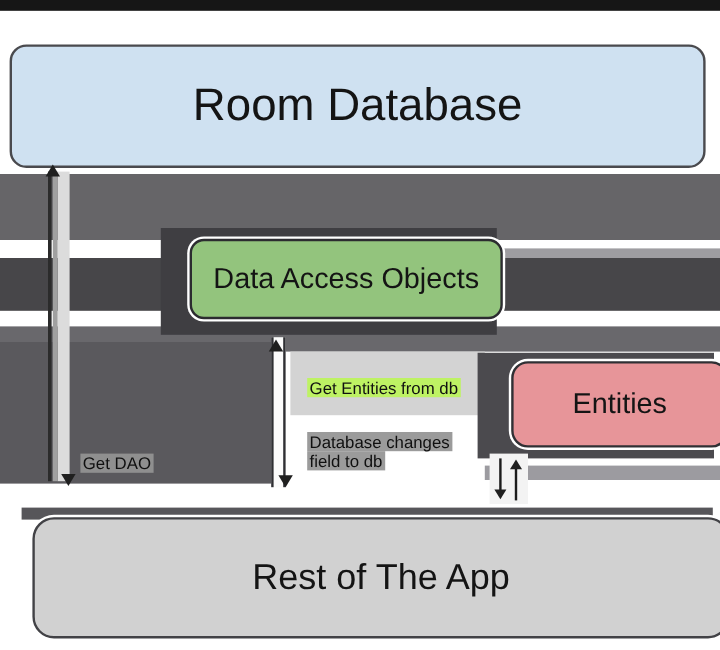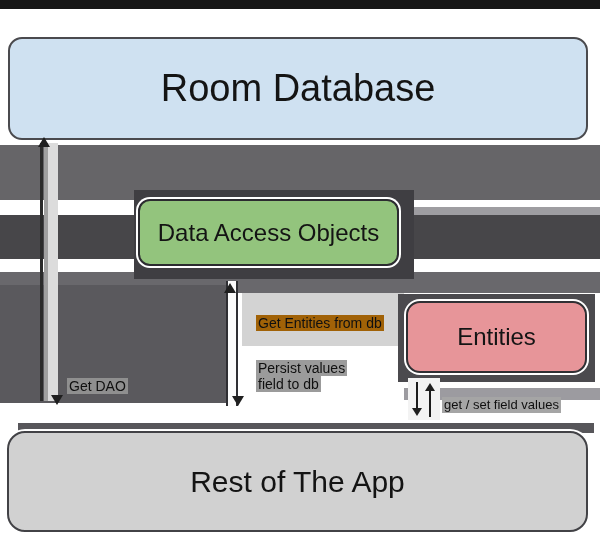--- a/index.html
+++ b/index.html
@@ -7,21 +7,21 @@
     position:relative;width:600px;height:542px;background:#ffffff;
     font-family:"Liberation Sans","DejaVu Sans",sans-serif;overflow:hidden;
   }
   .abs{position:absolute;}
   
   .node{
     position:absolute;display:flex;align-items:center;justify-content:center;
     border:2px solid #333337;color:#141414;
   }
   .halo{box-shadow:0 0 0 3px #ffffff;}
-  .halo2{box-shadow:0 0 0 2px #ffffff;}
+  .halo2{box-shadow:0 0 0 2px #ffffff;margin-left:20px;}
   .room{left:8px;top:8px;width:576px;height:99px;background:#cfe1f1;border-radius:14px;font-size:38px;border-color:#4a4a4e;margin-top:29px;}
   .dao{left:138px;top:199px;width:257px;height:63px;background:#93c47d;border-radius:12px;font-size:24px;border-color:#2c2c30;}
   .ent{left:406px;top:301px;width:177px;height:68px;background:#e79599;border-radius:14px;font-size:24px;border-color:#303034;}
   .app{left:7px;top:431px;width:577px;height:97px;background:#d1d1d1;border-radius:18px;font-size:30px;border-color:#424246;}
   
   .top-strip{left:0;top:0;width:600px;height:9px;background:#161616;}
   .stripe1{left:0;top:145px;width:600px;height:55px;background:#666568;}
   .strip-light{left:398px;top:207px;width:202px;height:8px;background:#9e9da1;}
   .stripe2{left:0;top:215px;width:600px;height:44px;background:#474649;}
   .stripe3{left:0;top:272px;width:600px;height:21px;background:#69686c;}
@@ -44,21 +44,21 @@
   .dao-app-arrow{left:224px;top:280px;width:20px;height:128px;}
   .dao-app-arrow .shaft{left:2px;top:1px;width:12px;height:125px;background:#fbfbfb;border-left:2px solid #2f2f33;border-right:2px solid #2f2f33;box-sizing:border-box;}
   .field-arrows{left:408px;top:378px;width:32px;height:42px;background:#f3f3f3;}
   .vline{position:absolute;width:2px;background:#1c1c1c;}
   
   .lbl{
     position:absolute;font-size:14px;line-height:16px;color:#101010;
     background:#949498;padding:0 2px;white-space:nowrap;
   }
   .lbl-getdao{left:67px;top:378px;background:#8f8f8f;text-align:right;}
-  .lbl-getent{left:256px;top:315px;background:#a16207;}
+  .lbl-getent{left:256px;top:315px;background:#bef264;}
   .lbl-persist1{left:256px;top:360px;background:#9b9b9b;}
   .lbl-persist2{left:256px;top:376px;background:#9b9b9b;}
   .lbl-getset{left:442px;top:397px;font-size:13px;background:#a5a5a5;}
 </style>
 </head>
 <body>
 
 <div class="canvas">
 
   <div class="abs top-strip"></div>
@@ -104,17 +104,16 @@
 
   <div class="abs field-arrows">
     <div class="vline" style="left:8px;top:4px;height:27px;"></div>
     <div class="tri tri-down sm" style="left:4px;top:30px;"></div>
     <div class="vline" style="left:21px;top:12px;height:27px;"></div>
     <div class="tri tri-up sm" style="left:17px;top:5px;"></div>
   </div>
 
   <div class="lbl lbl-getdao">Get DAO</div>
   <div class="lbl lbl-getent">Get Entities from db</div>
-  <div class="lbl lbl-persist1">Persist values</div>
+  <div class="lbl lbl-persist1">Database changes</div>
   <div class="lbl lbl-persist2">field to db</div>
-  <div class="lbl lbl-getset">get / set field values</div>
 
 </div>
 
 </body></html>

